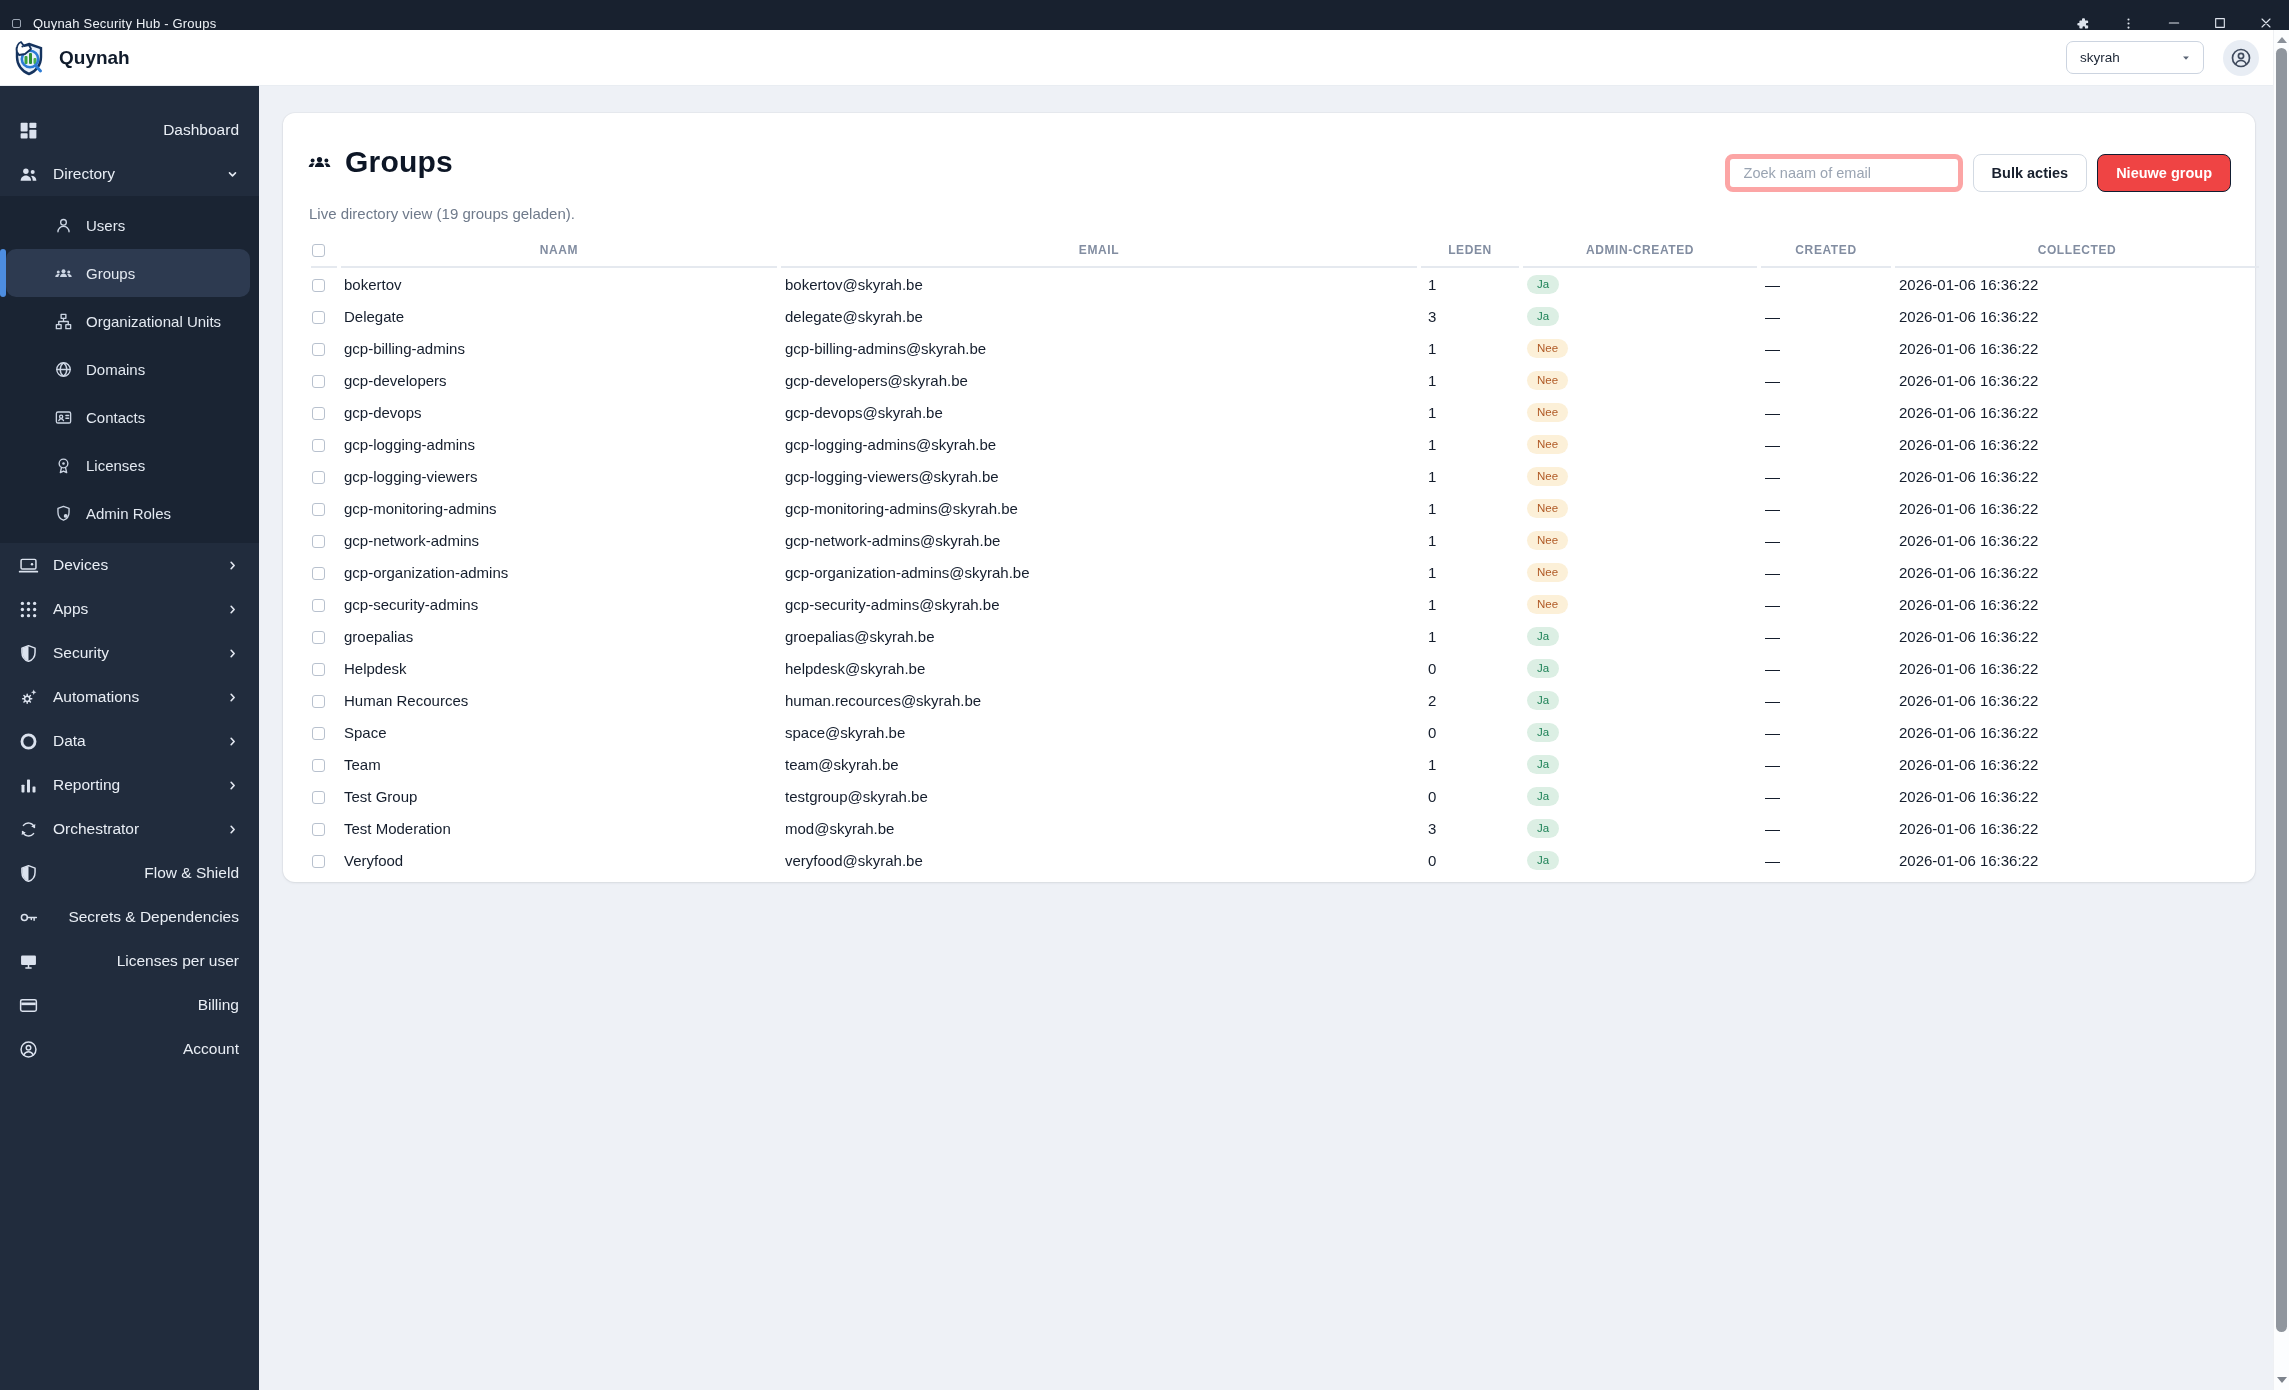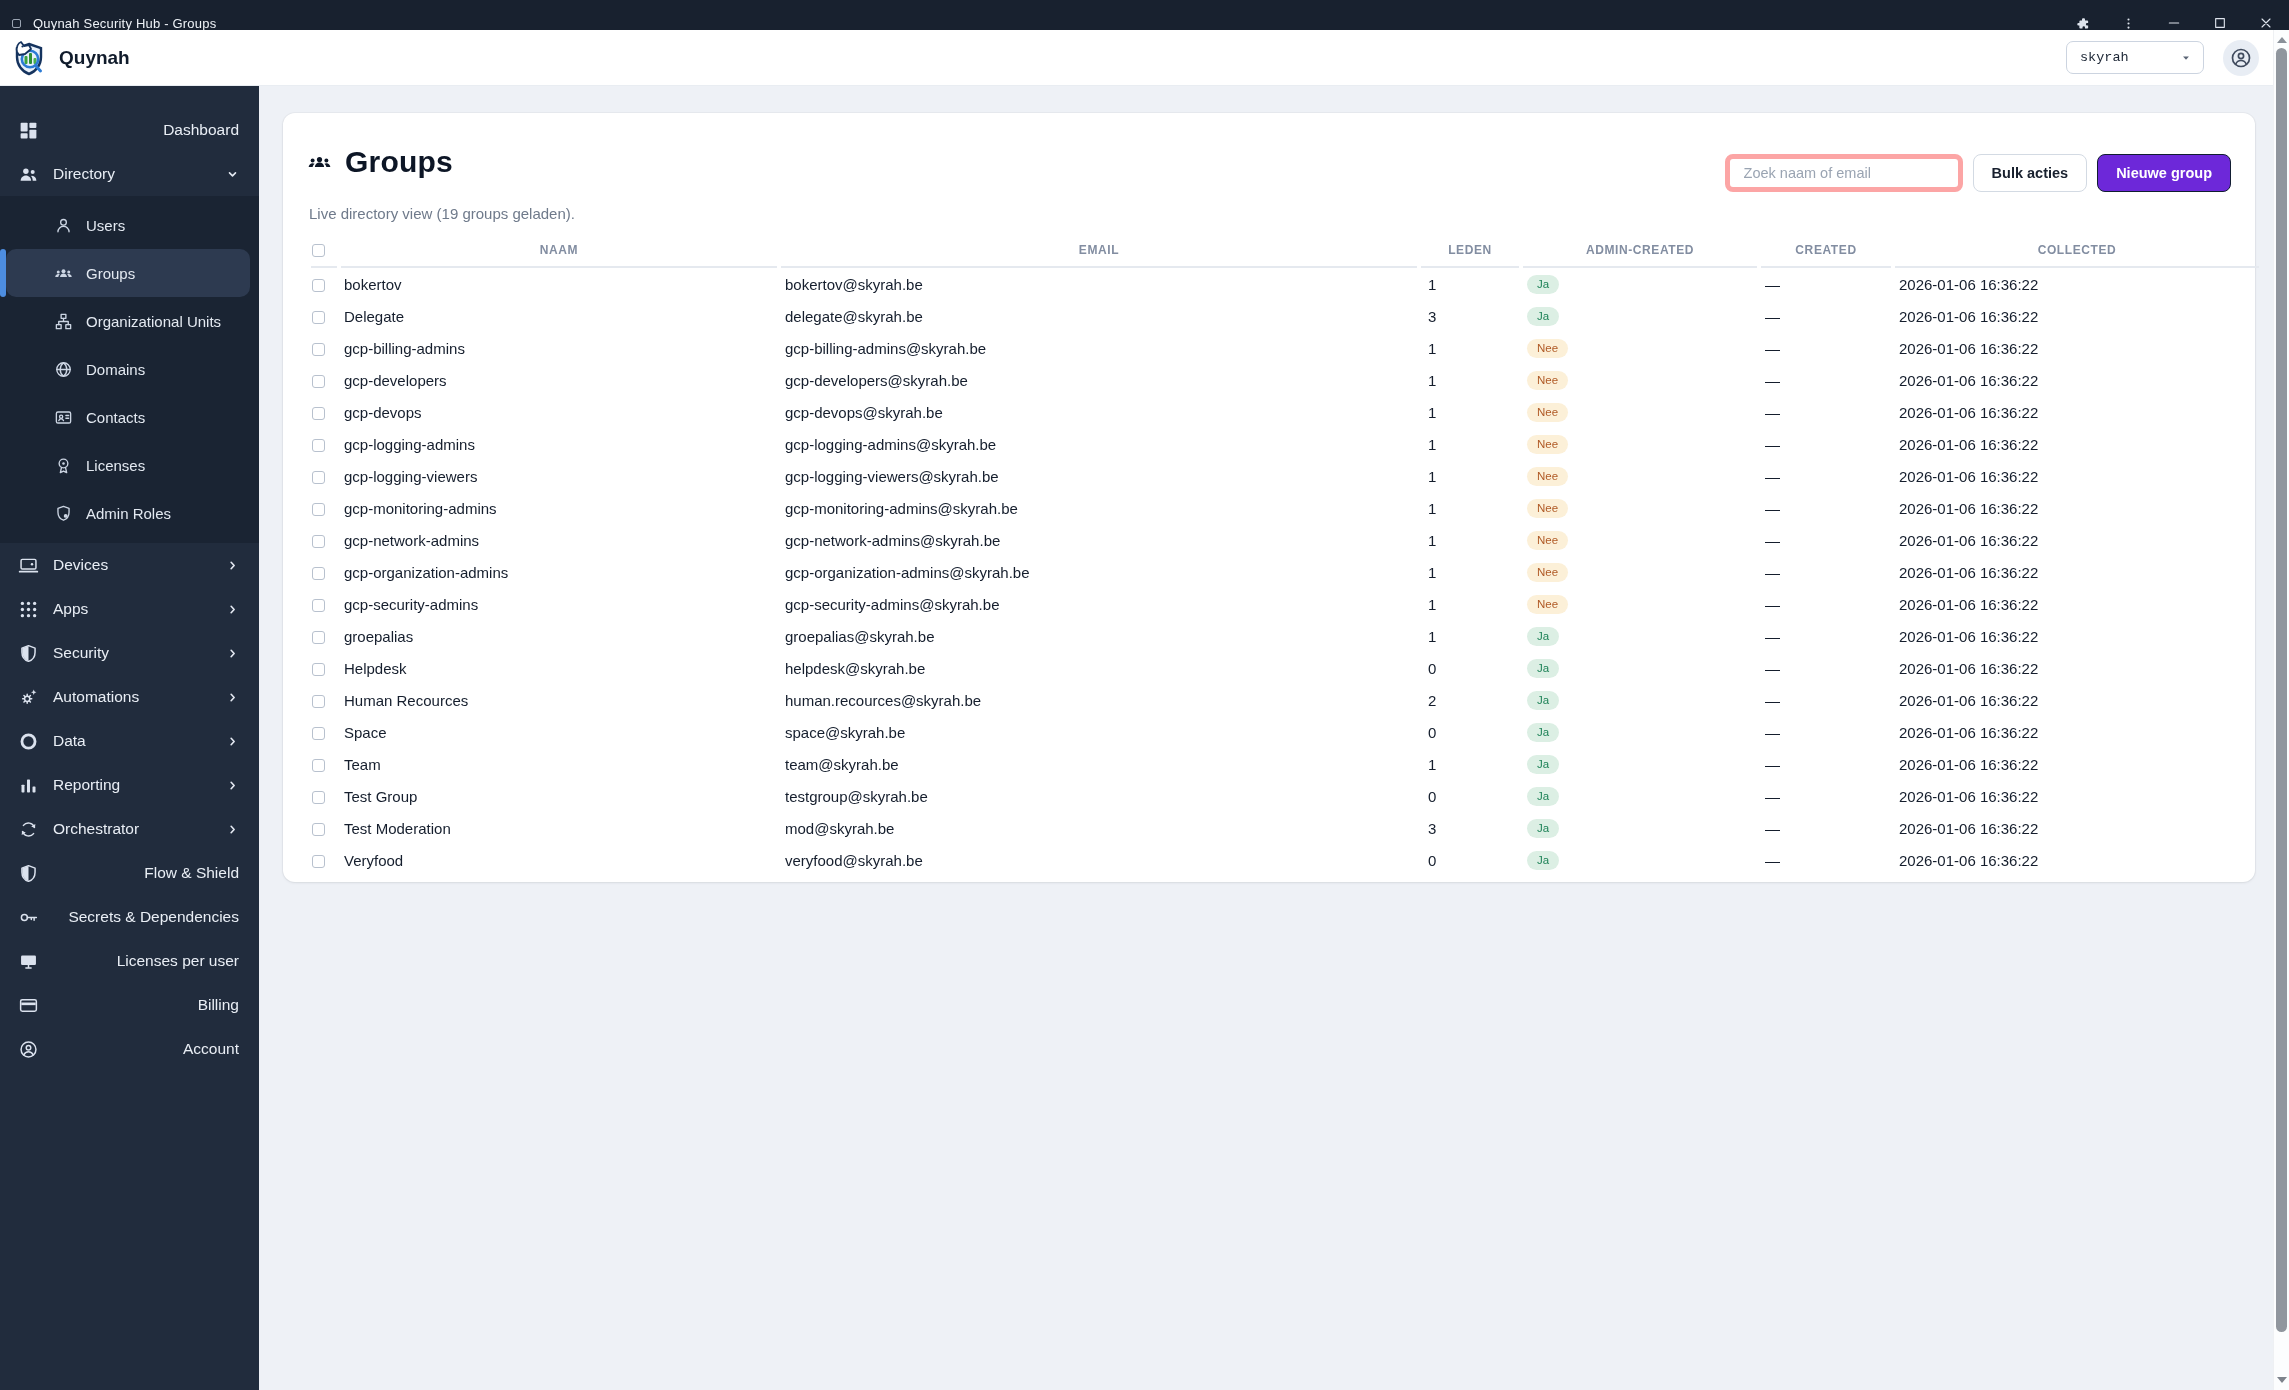--- a/index.html
+++ b/index.html
@@ -28,21 +28,21 @@
   .appheader {
     position:absolute; top:30px; left:0; right:0; height:56px;
     background:#ffffff; display:flex; align-items:center;
     border-bottom:1px solid #e9edf2; z-index:2;
   }
   .logo { width:40px; height:40px; margin-left:9px; flex:none; }
   .brand { font-size:19px; font-weight:700; color:#101b2b; margin-left:10px; }
   .org-select {
     margin-left:auto; width:138px; height:33px; background:#fff;
     border:1px solid #ccd4e0; border-radius:7px; display:flex; align-items:center;
-    padding:0 10px 0 13px; font-size:13.5px; color:#1b2534; cursor:pointer;font-family:Liberation Mono, monospace;
+    padding:0 10px 0 13px; font-size:13.5px; color:#1b2534; cursor:pointer;
   }
   .org-select .caret { margin-left:auto; color:#5b6575; width:14px; height:14px; }
   .avatar-btn {
     width:36px; height:36px; border-radius:50%; background:#e8edf4;
     margin:0 30px 0 19px; display:flex; align-items:center; justify-content:center;
     color:#404b5e; cursor:pointer; flex:none;
   }
   .avatar-btn svg { width:24px; height:24px; }
 
   
@@ -93,21 +93,21 @@
     width:238px; height:38px; border:5px solid #fca5a5; border-radius:8px;
     padding:0 14px; font-size:14.5px; color:#1b2534; outline:none;
     font-family:"Liberation Sans", sans-serif; background:#fff;
   }
   .search-input::placeholder { color:#9aa4b2; }
   .btn {
     height:38px; border-radius:8px; font-size:14.5px; font-weight:700;
     padding:0 18px; cursor:pointer; font-family:"Liberation Sans", sans-serif;
   }
   .btn-secondary { background:#fff; border:1px solid #d3dae3; color:#18202e; }
-  .btn-primary { background:#6d28d9; border:1px solid #111d31; color:#fff; }
+  .btn-primary { background:#ef4444; border:1px solid #111d31; color:#fff; }
   .subtitle { margin:13px 0 0 2px; font-size:15px; color:#6f7a8b; }
 
   table.groups { margin-top:12px; border-collapse:separate; border-spacing:4px 0; table-layout:fixed; width:100%; }
   table.groups thead th {
     height:34px; font-size:12px; font-weight:700; color:#828da1;
     letter-spacing:.6px; text-align:center; padding:0;
     border-bottom:2px solid #e5e9ef; vertical-align:middle;
   }
   table.groups thead th.col-check { text-align:left; padding-left:1px; }
   table.groups tbody td {

